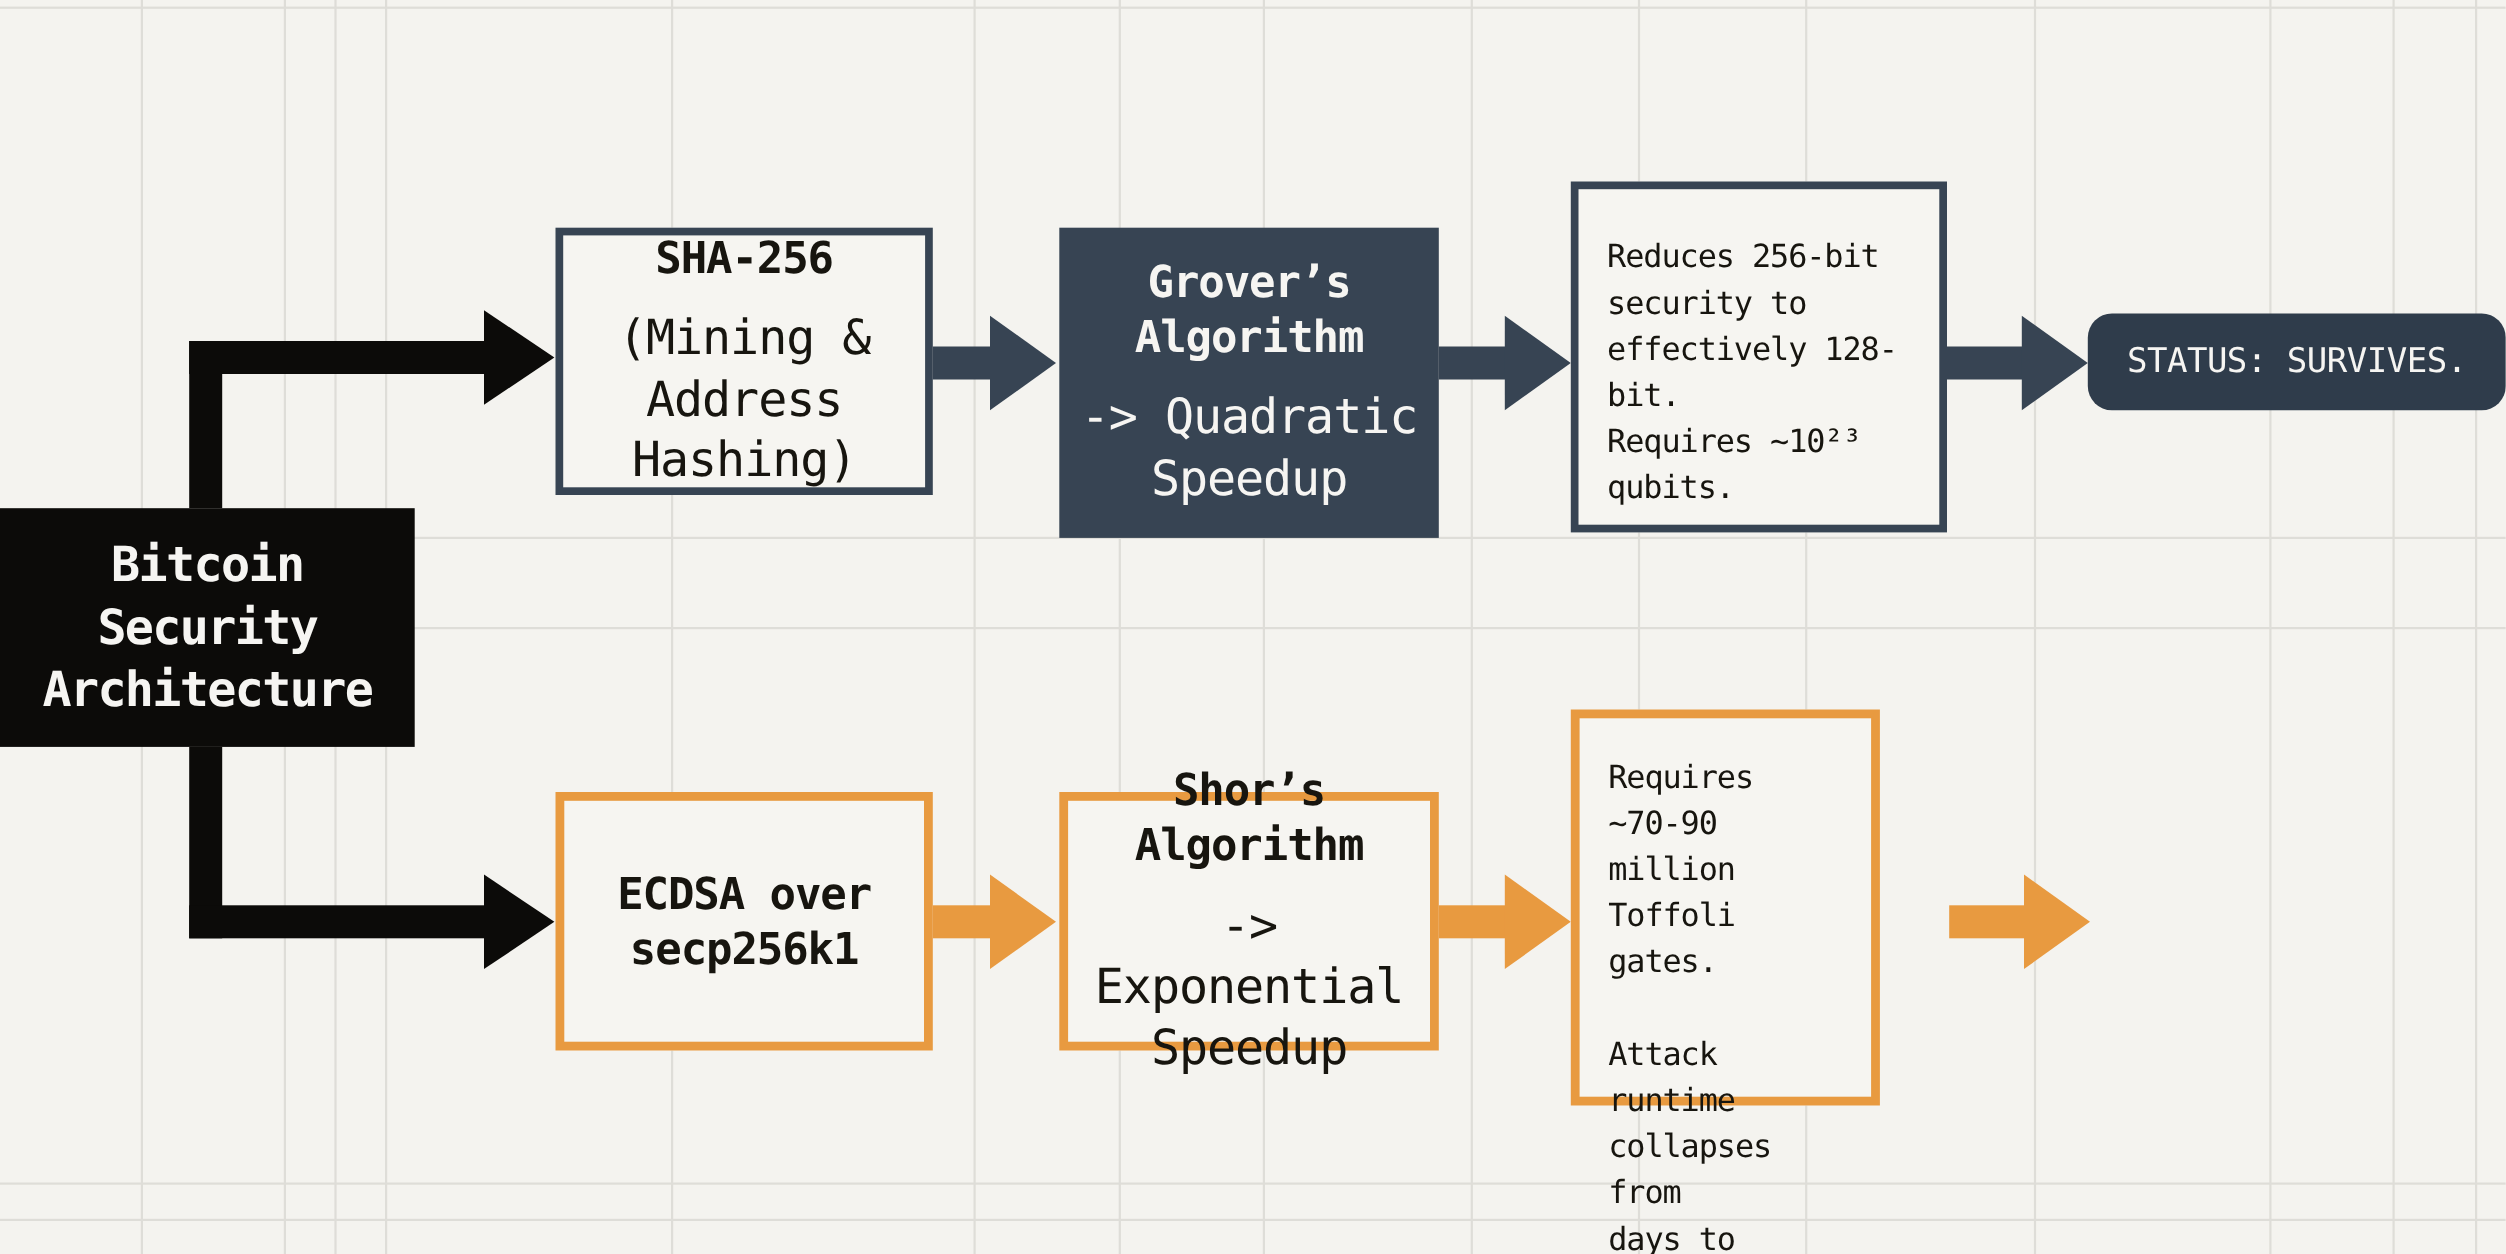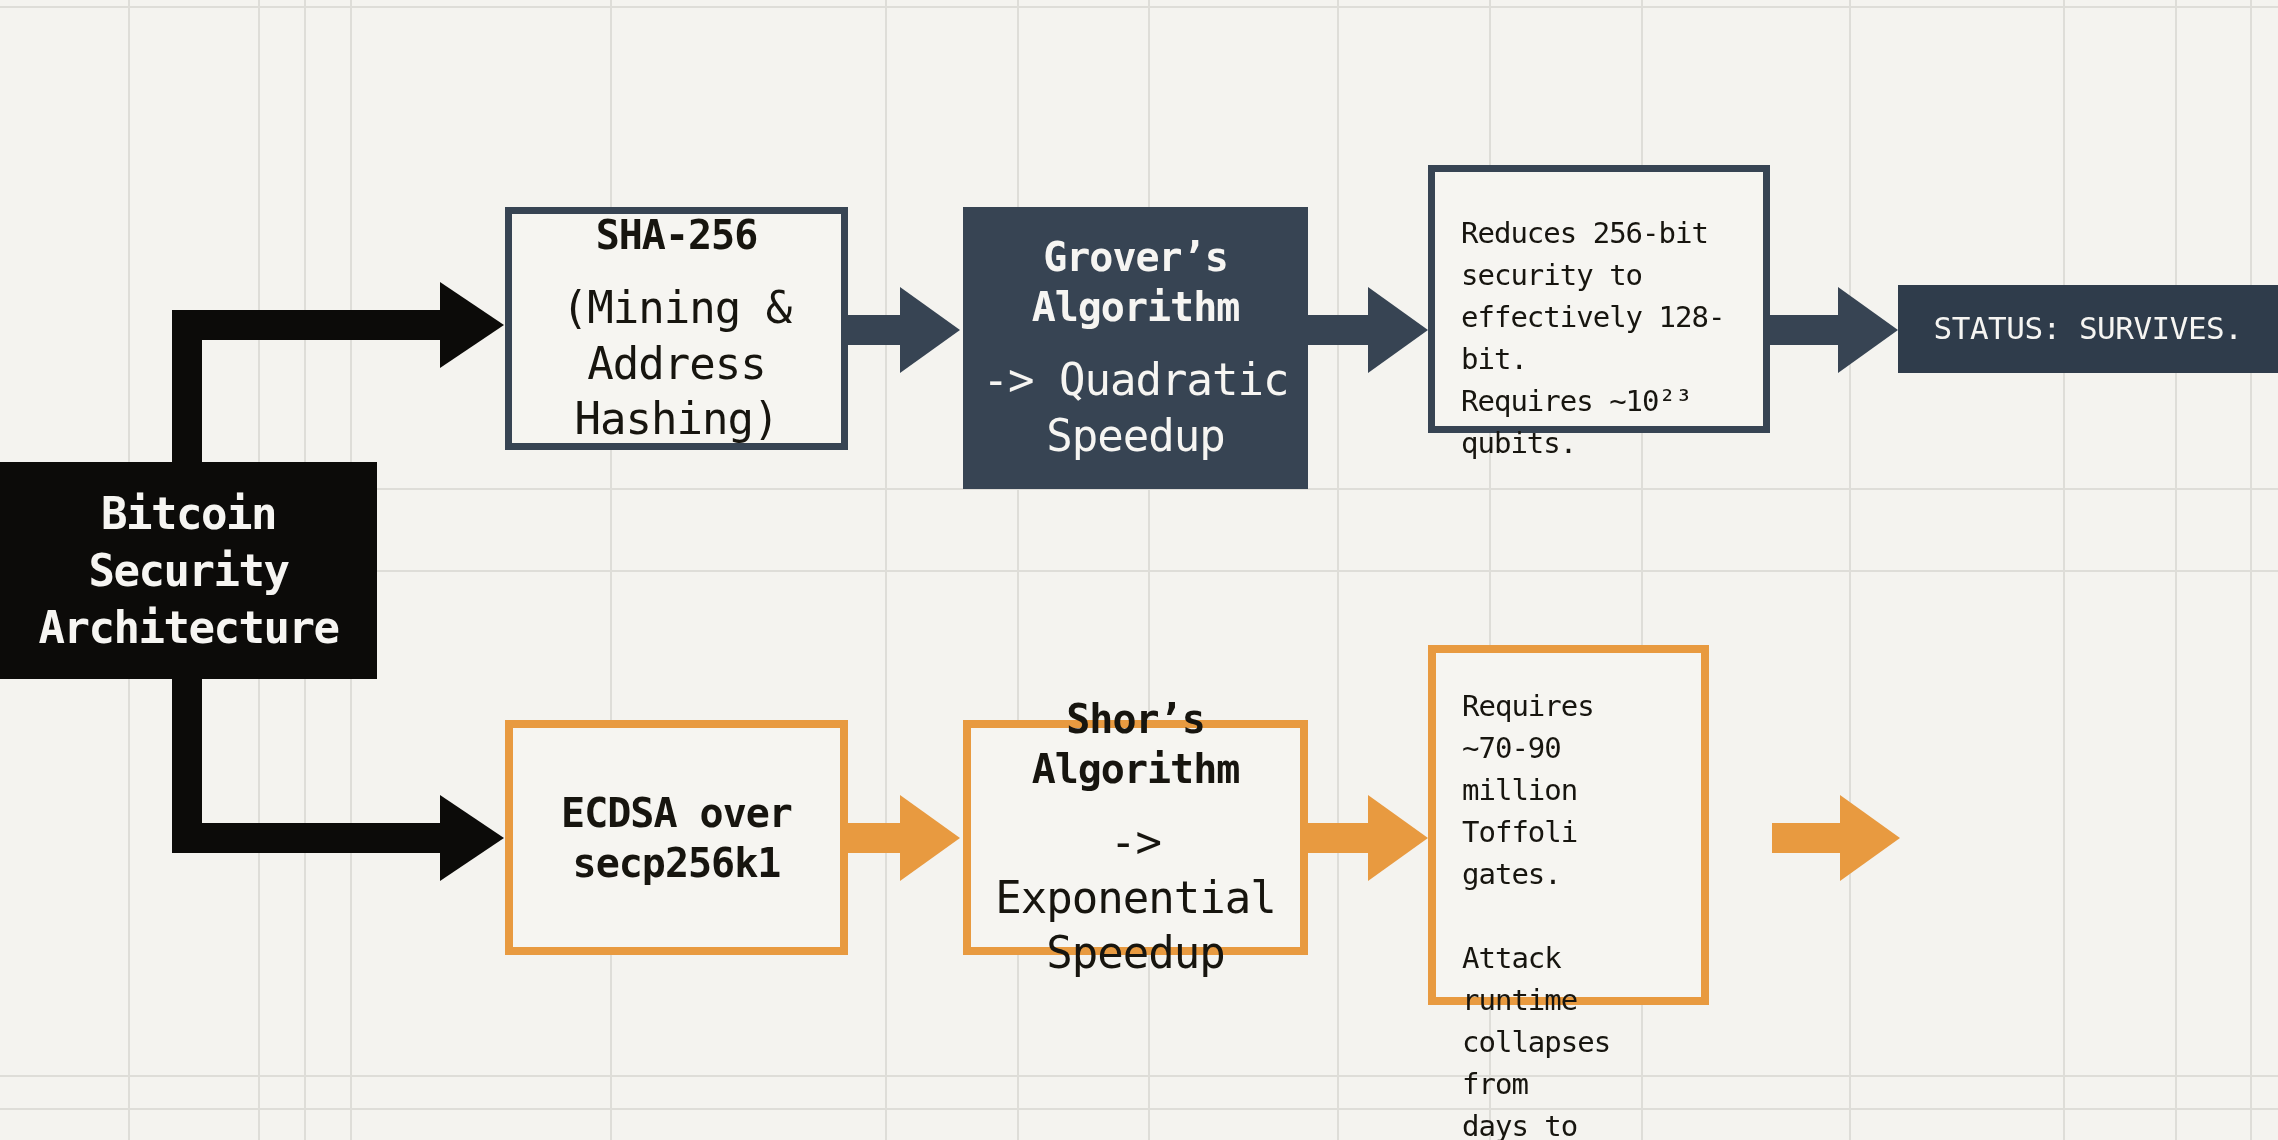--- a/index.html
+++ b/index.html
@@ -39,31 +39,31 @@
   
   .fbox{
     position:absolute;background:var(--box-fill);
     display:flex;flex-direction:column;align-items:center;justify-content:center;
     text-align:center;
   }
   .fbox .t{font-weight:700;font-size:40px;line-height:1.25;letter-spacing:-1px;}
   .fbox .s{font-size:44px;line-height:1.27;letter-spacing:-1px;margin-top:20px;}
   .sha-box{left:505px;top:207px;width:343px;height:243px;border:7px solid var(--slate);}
   .grover-box{left:963px;top:207px;width:345px;height:282px;background:var(--slate);color:var(--text-light);}
-  .reduces-box{left:1428px;top:165px;width:342px;height:268px;border:7px solid var(--slate);
+  .reduces-box{left:1428px;top:165px;width:342px;height:319px;border:7px solid var(--slate);
     align-items:flex-start;justify-content:flex-start;text-align:left;padding:40px 26px;
     font-size:29px;line-height:1.45;letter-spacing:-1px;}
   .ecdsa-box{left:505px;top:720px;width:343px;height:235px;border:8px solid var(--orange);}
   .shor-box{left:963px;top:720px;width:345px;height:235px;border:8px solid var(--orange);}
   .toffoli-box{left:1428px;top:645px;width:281px;height:360px;border:8px solid var(--orange);
     align-items:flex-start;justify-content:flex-start;text-align:left;padding:32px 26px;
     font-size:29px;line-height:1.45;letter-spacing:-1px;}
   .status-box{
     position:absolute;display:flex;align-items:center;justify-content:center;text-align:center;
-    color:var(--text-light);font-size:31px;line-height:1.4;letter-spacing:-0.5px;
+    color:var(--text-light);font-size:31px;line-height:1.4;letter-spacing:-0.5px;border-radius:22px;
   }
   .survives-box{left:1898px;top:285px;width:380px;height:88px;background:var(--slate-dark);}
   .compromise-box{left:1900px;top:763px;width:378px;height:157px;background:var(--red);}
   
   .shaft{position:absolute;height:30px;}
   .shaft-slate{background:var(--slate);}
   .shaft-orange{background:var(--orange);}
   .head-slate{border-left:60px solid var(--slate);}
   .head-orange{border-left:60px solid var(--orange);}
 </style>

